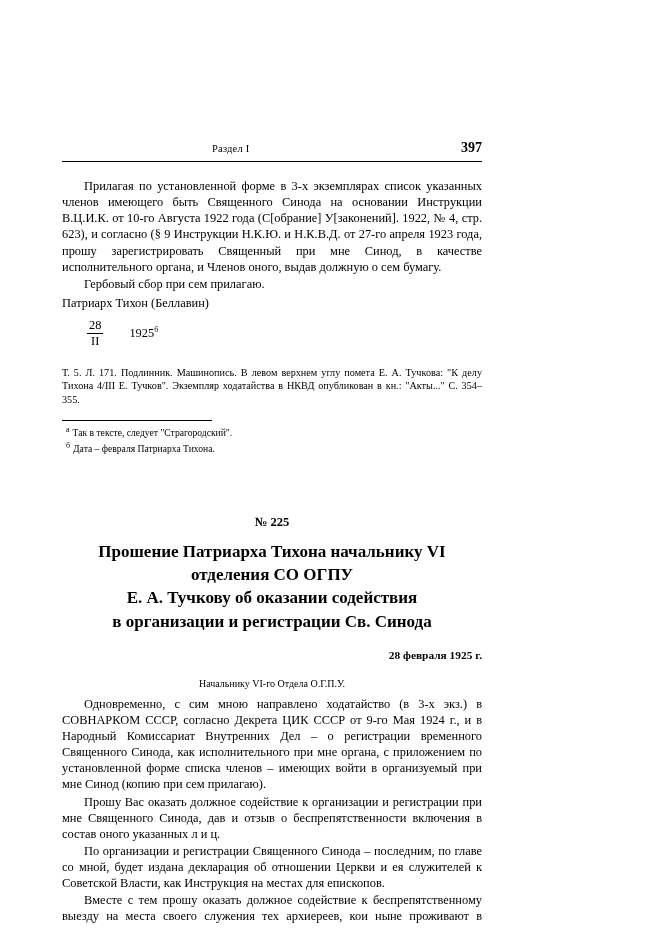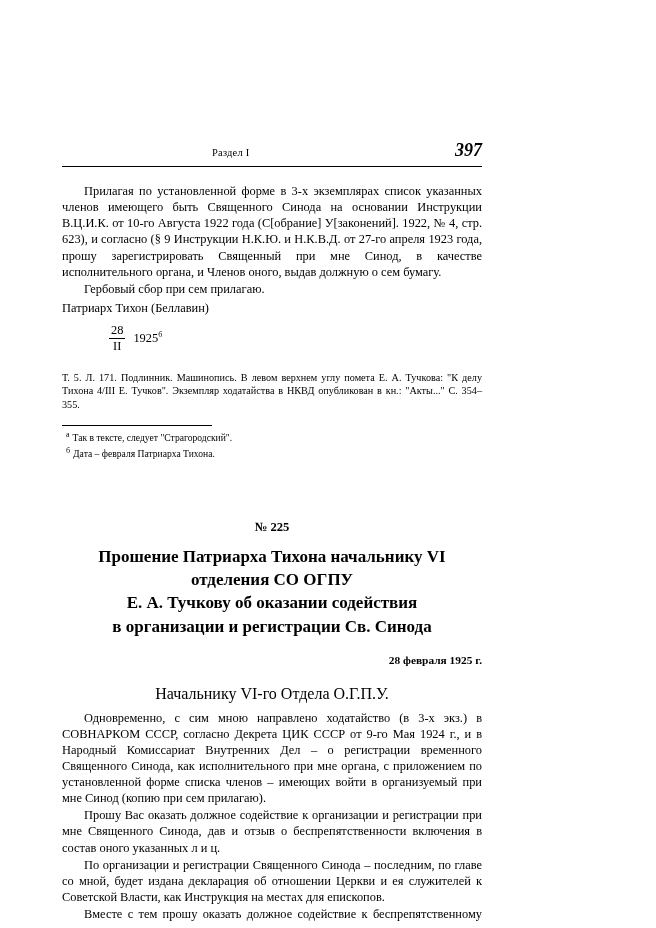--- a/index.html
+++ b/index.html
@@ -29,46 +29,46 @@
     padding-bottom: 5px;
     border-bottom: 1px solid #000;
     margin-bottom: 16px;
   }
   .runhead .section {
     font-size: 10.5px;
     letter-spacing: 0.2px;
     margin-left: 150px;
   }
   .runhead .folio {
-    font-size: 18px;
-    font-style: italic;
+    font-size: 14px;
     font-weight: bold;
   }
   
   p.body {
     margin: 0;
     font-size: 12.4px;
     line-height: 1.30;
     text-align: justify;
     text-indent: 22px;
     hyphens: manual;
   }
   p.body + p.body { margin-top: 1px; }
 
   .sign {
     margin: 4px 0 0 0;
     font-size: 12.4px;
     text-align: left;
   }
   
   .datewrap {
-    margin: 8px 0 0 47px;
+    margin: 8px 0 0 25px;
     display: flex;
     align-items: center;
     font-size: 12.4px;
+    gap: 18px;
   }
   .frac {
     display: inline-block;
     text-align: center;
     line-height: 1.05;
   }
   .frac .num {
     display: block;
     border-bottom: 1px solid #000;
     padding: 0 2px 1px 2px;
@@ -117,21 +117,21 @@
     margin-top: 10px;
   }
   .docdate {
     text-align: right;
     font-weight: bold;
     font-size: 11.4px;
     margin-top: 16px;
   }
   .addressee {
     text-align: center;
-    font-size: 16px;
+    font-size: 10px;
     line-height: 1.45;
     margin-top: 16px;
   }
   .bodyblock { margin-top: 4px; }
 </style>
 </head>
 <body>
 
 <div class="page">
 

